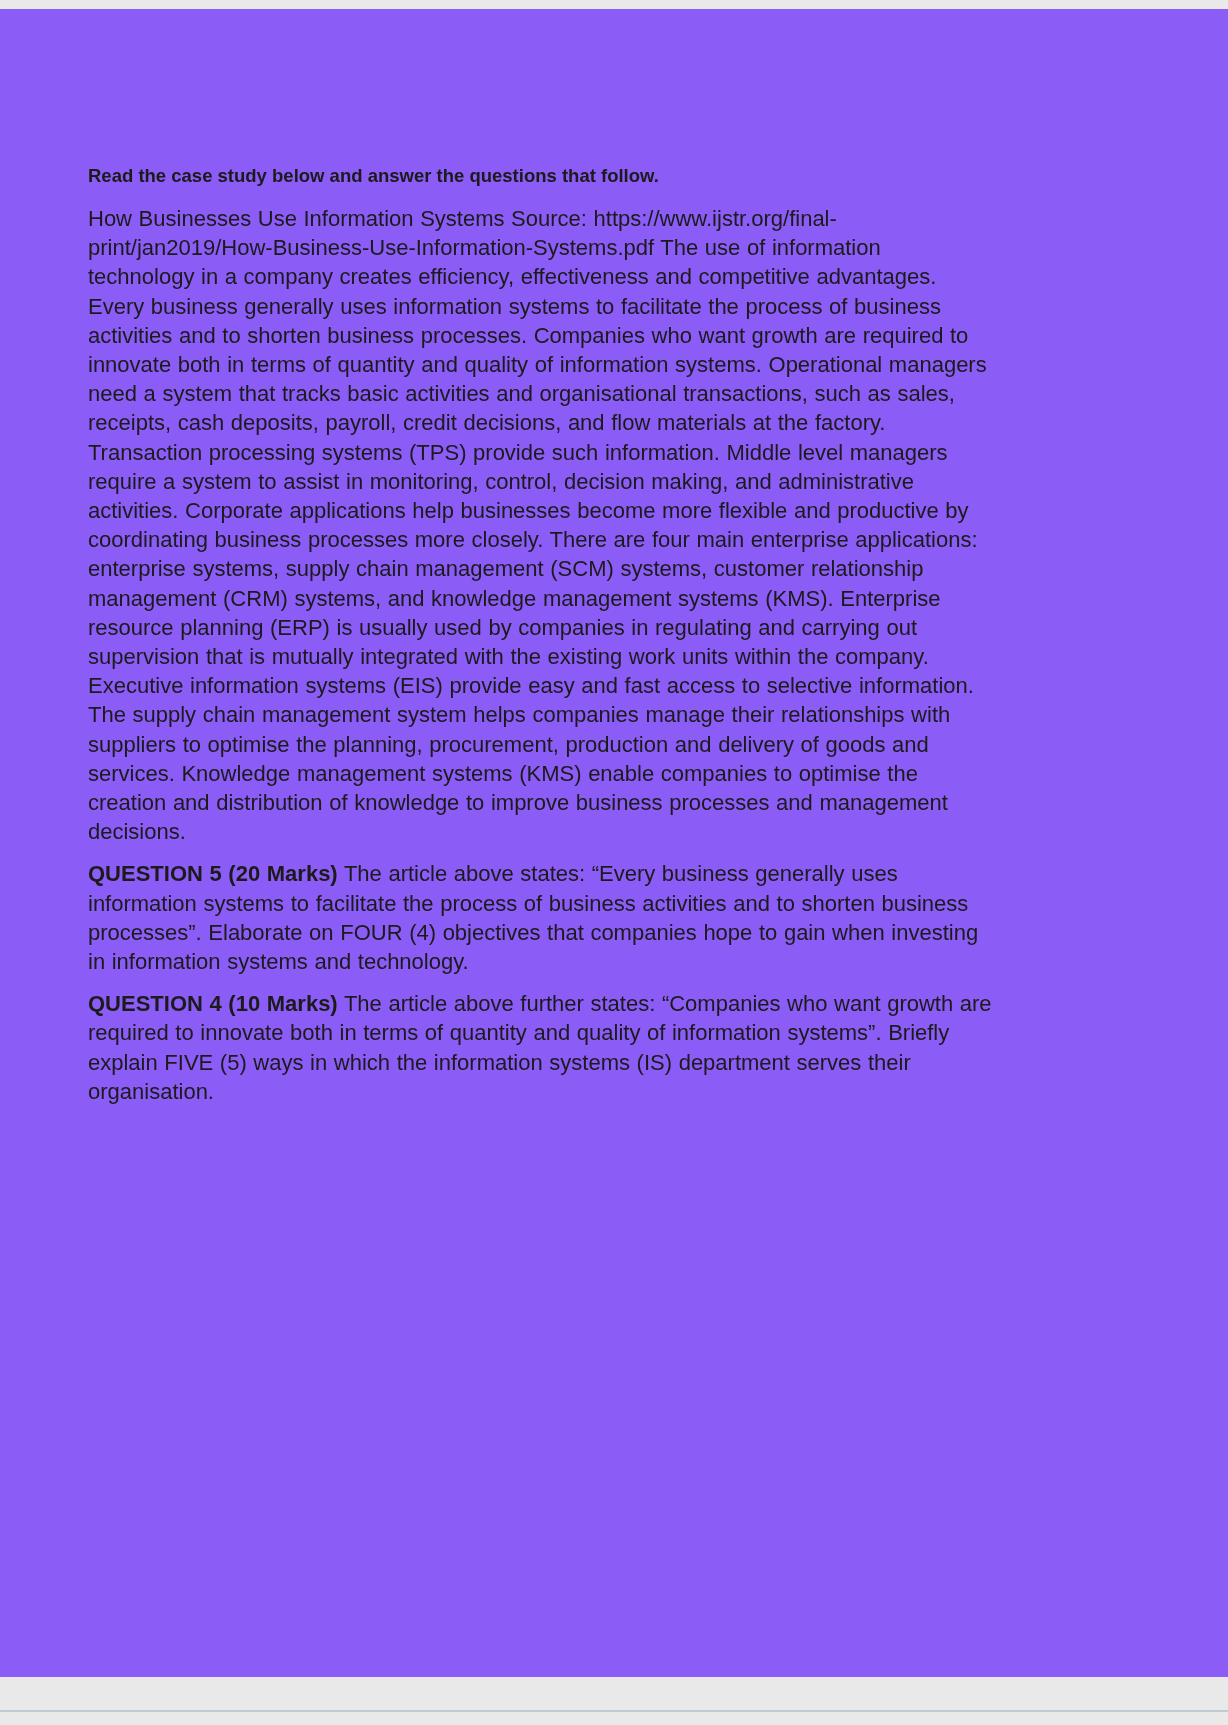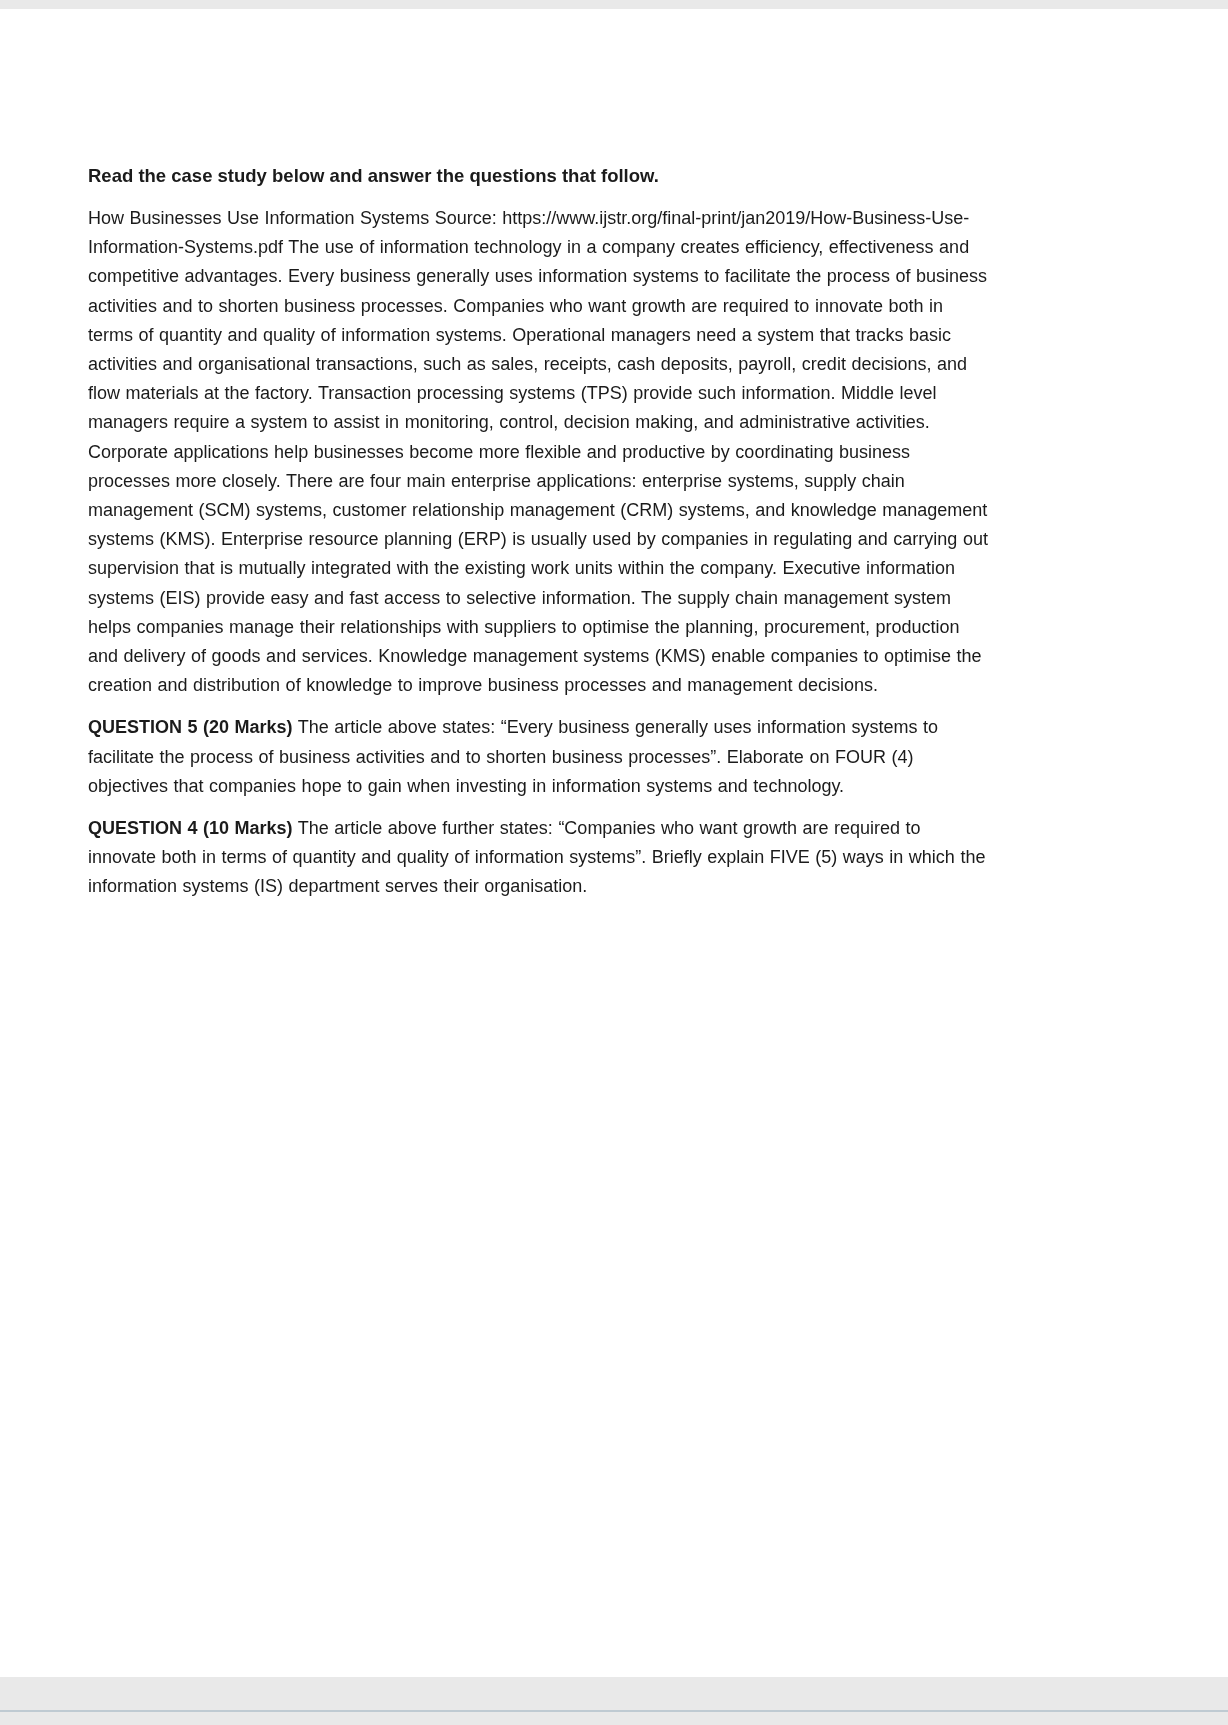--- a/index.html
+++ b/index.html
@@ -12,35 +12,35 @@
     position: relative;
     height: 1725px;
     overflow: hidden;
   }
   .page {
     position: absolute;
     left: 0;
     top: 9px;
     width: 1228px;
     height: 1668px;
-    background: #ffffff;
+    background: #8b5cf6;
   }
   .content {
     padding: 152px 0 0 88px;
     width: 992px;
     color: #1b1b1b;
   }
   .heading {
     font-weight: bold;
     font-size: 18.5px;
     line-height: 29px;
     margin-bottom: 14px;
   }
   .para {
-    font-size: 18px;
+    font-size: 22px;
     line-height: 29.2px;
     margin-bottom: 13px;
     text-align: left;
     word-spacing: 0.5px;
   }
   .q-label {
     font-weight: bold;
   }
   .footer-strip {
     position: absolute;

